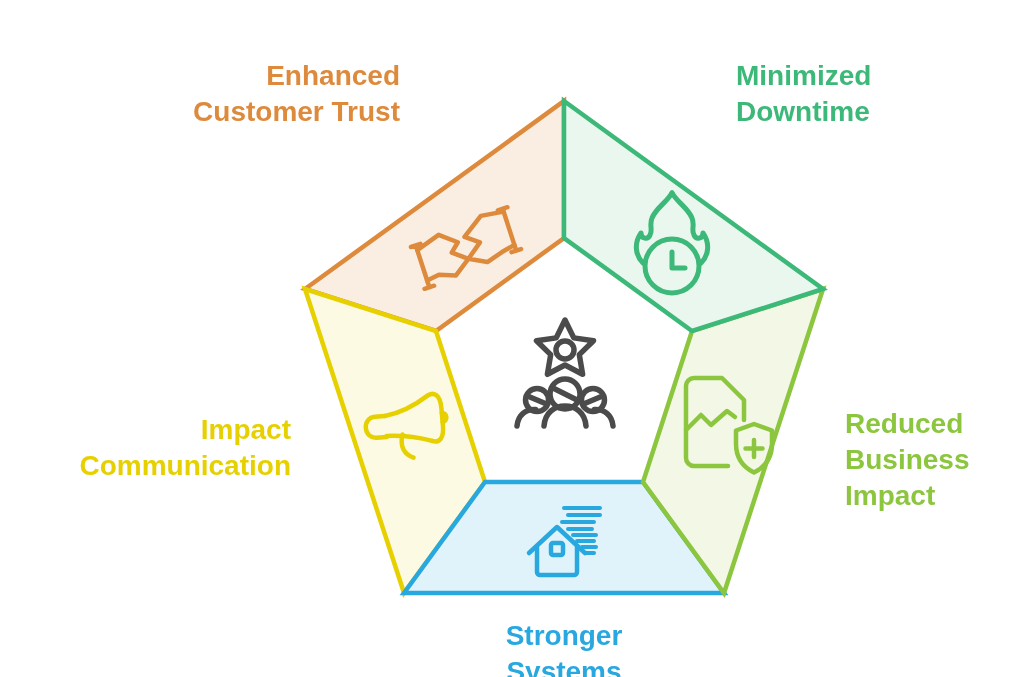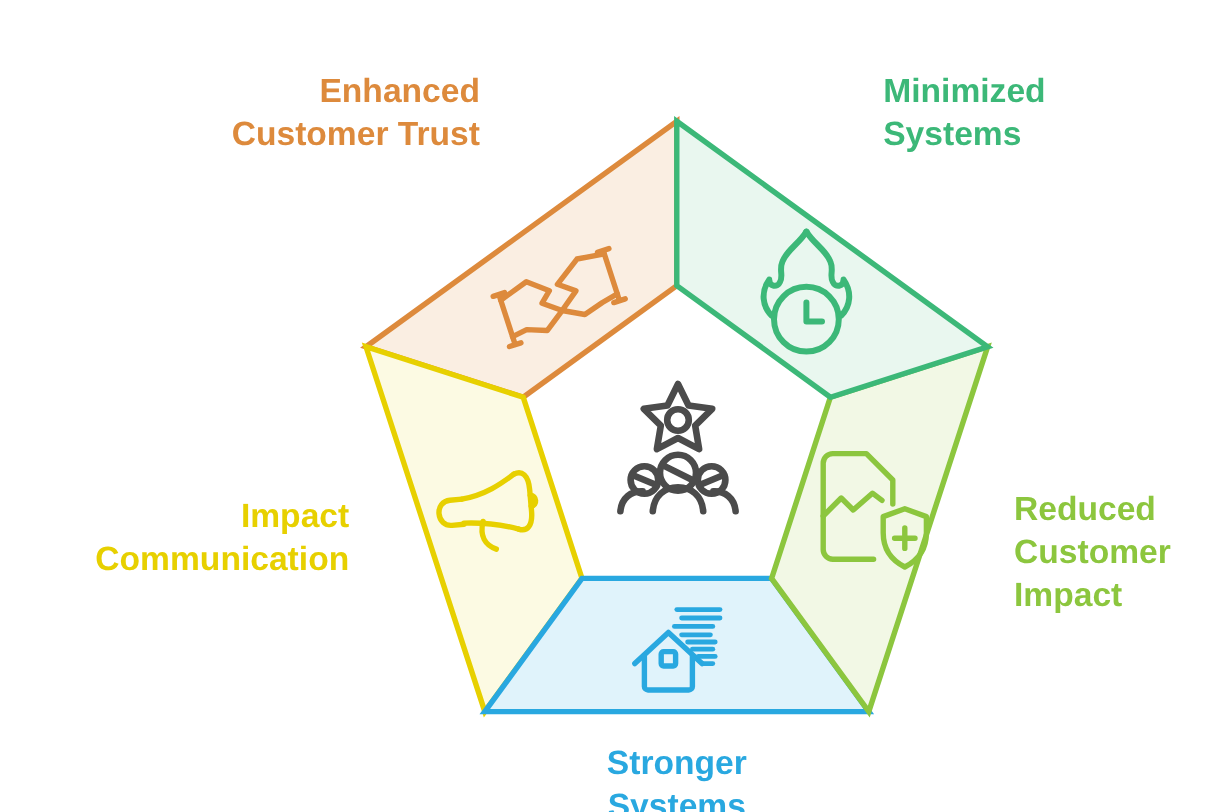--- a/index.html
+++ b/index.html
@@ -96,24 +96,24 @@
       <path d="M44 112 C45 99 54 92 65 92 C76 92 85 99 86 112"></path>
       <path d="M17 112 C18 101 26 95 35.5 95.5"></path>
       <path d="M113 112 C112 101 104 95 94.5 95.5"></path>
     </g>
   </svg>
 
   <div class="label label-enhanced" style="color: rgb(221, 138, 60);">Enhanced
 Customer Trust</div>
 
   <div class="label label-minimized" style="color: rgb(60, 184, 120);">Minimized
-Systems</div>
+Downtime</div>
 
   <div class="label label-reduced" style="color: rgb(140, 198, 62);">Reduced
-Customer
+Business
 Impact</div>
 
   <div class="label label-stronger" style="color: rgb(41, 168, 224);">Stronger
 Systems</div>
 
   <div class="label label-clear" style="color: rgb(231, 208, 0);">Impact
 Communication</div>
 
 </div>
 

